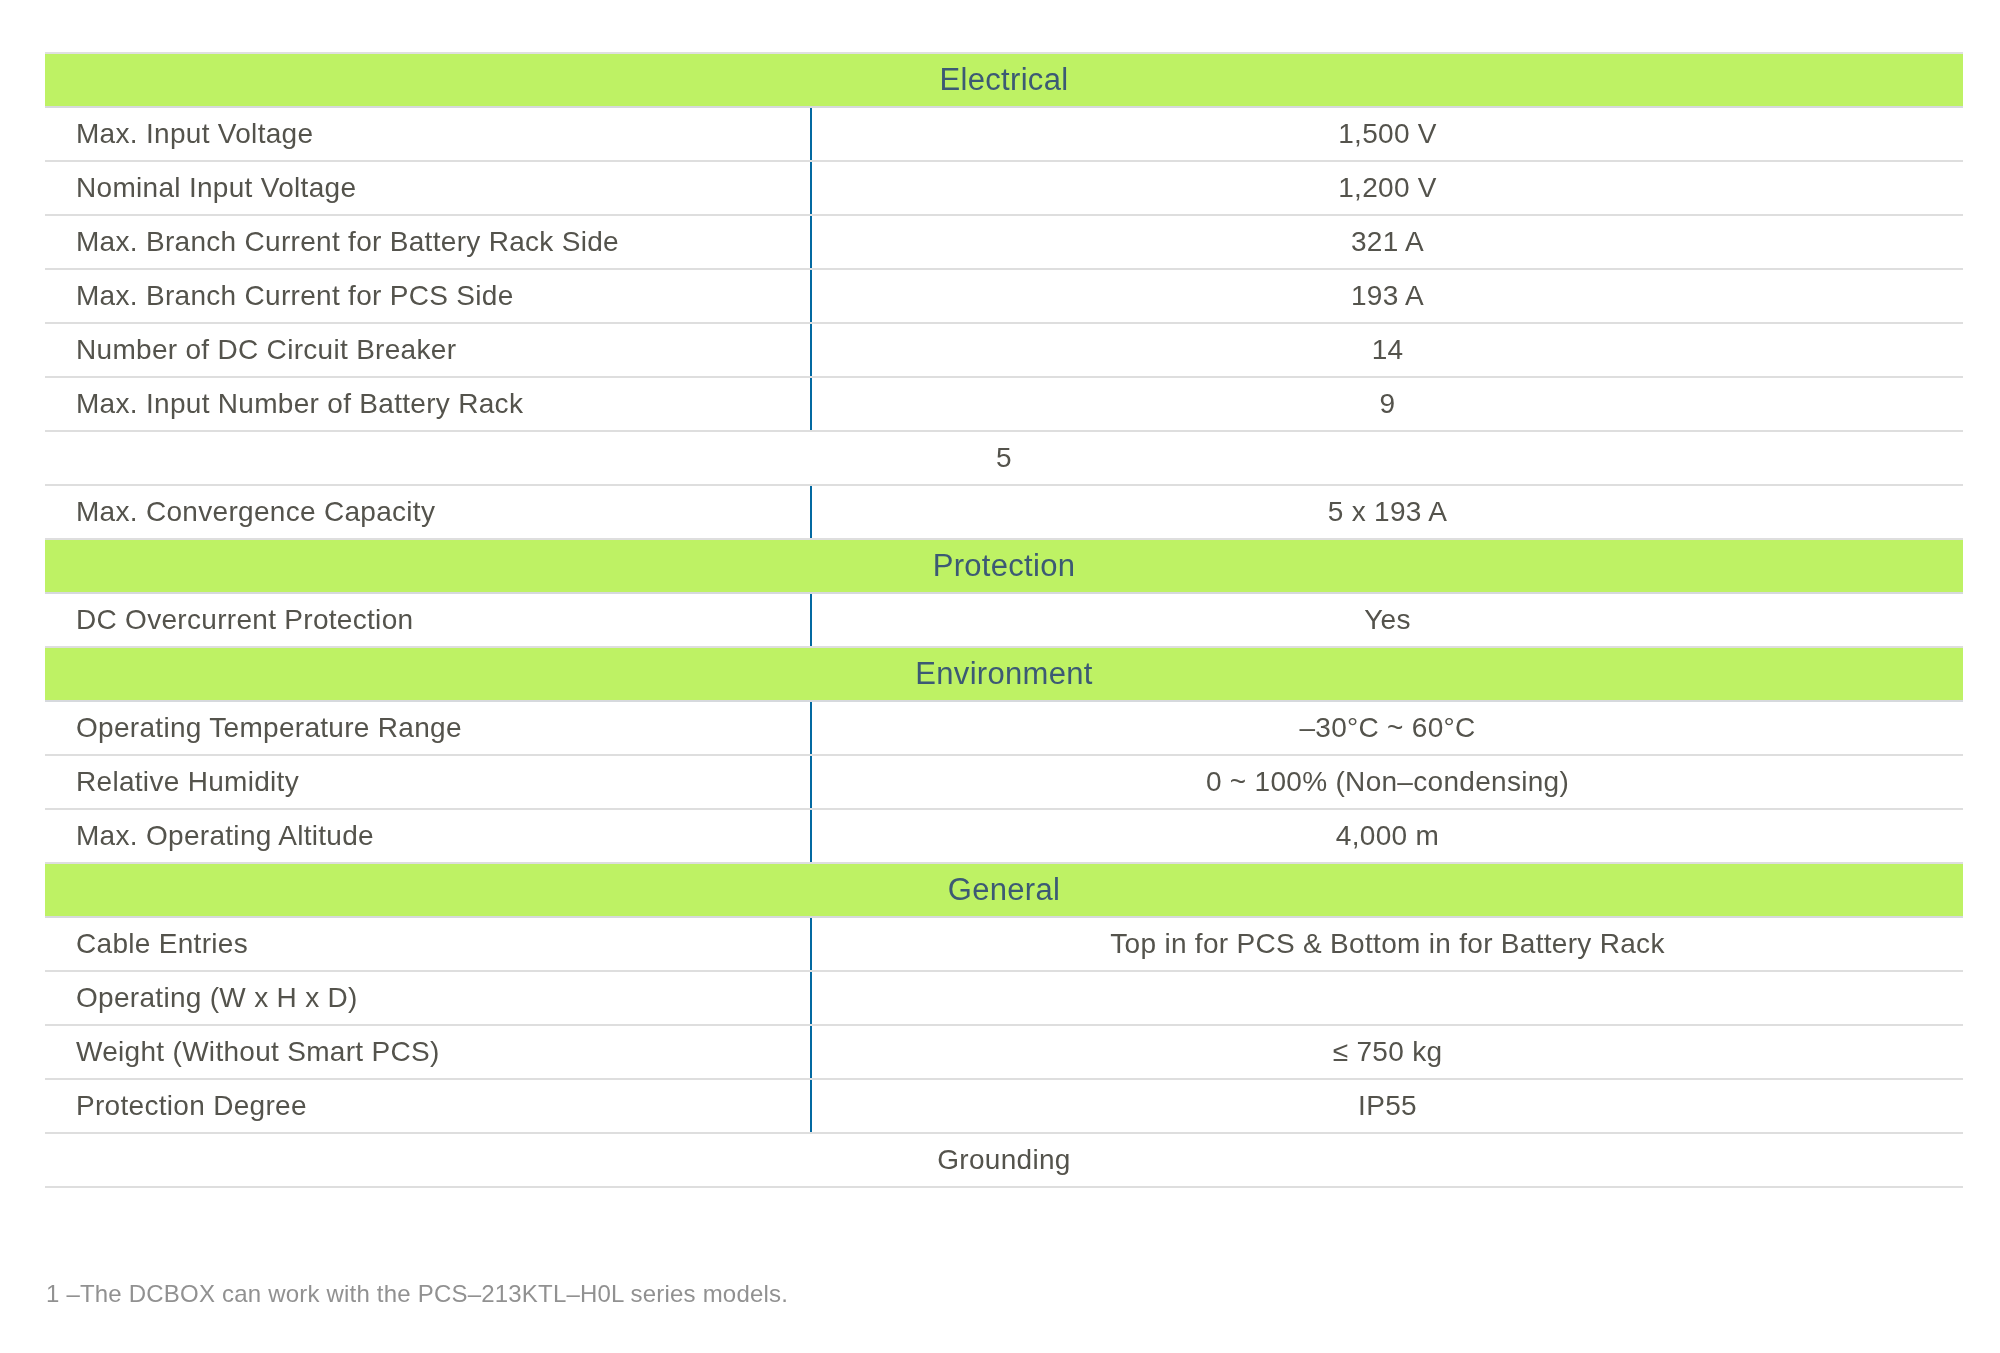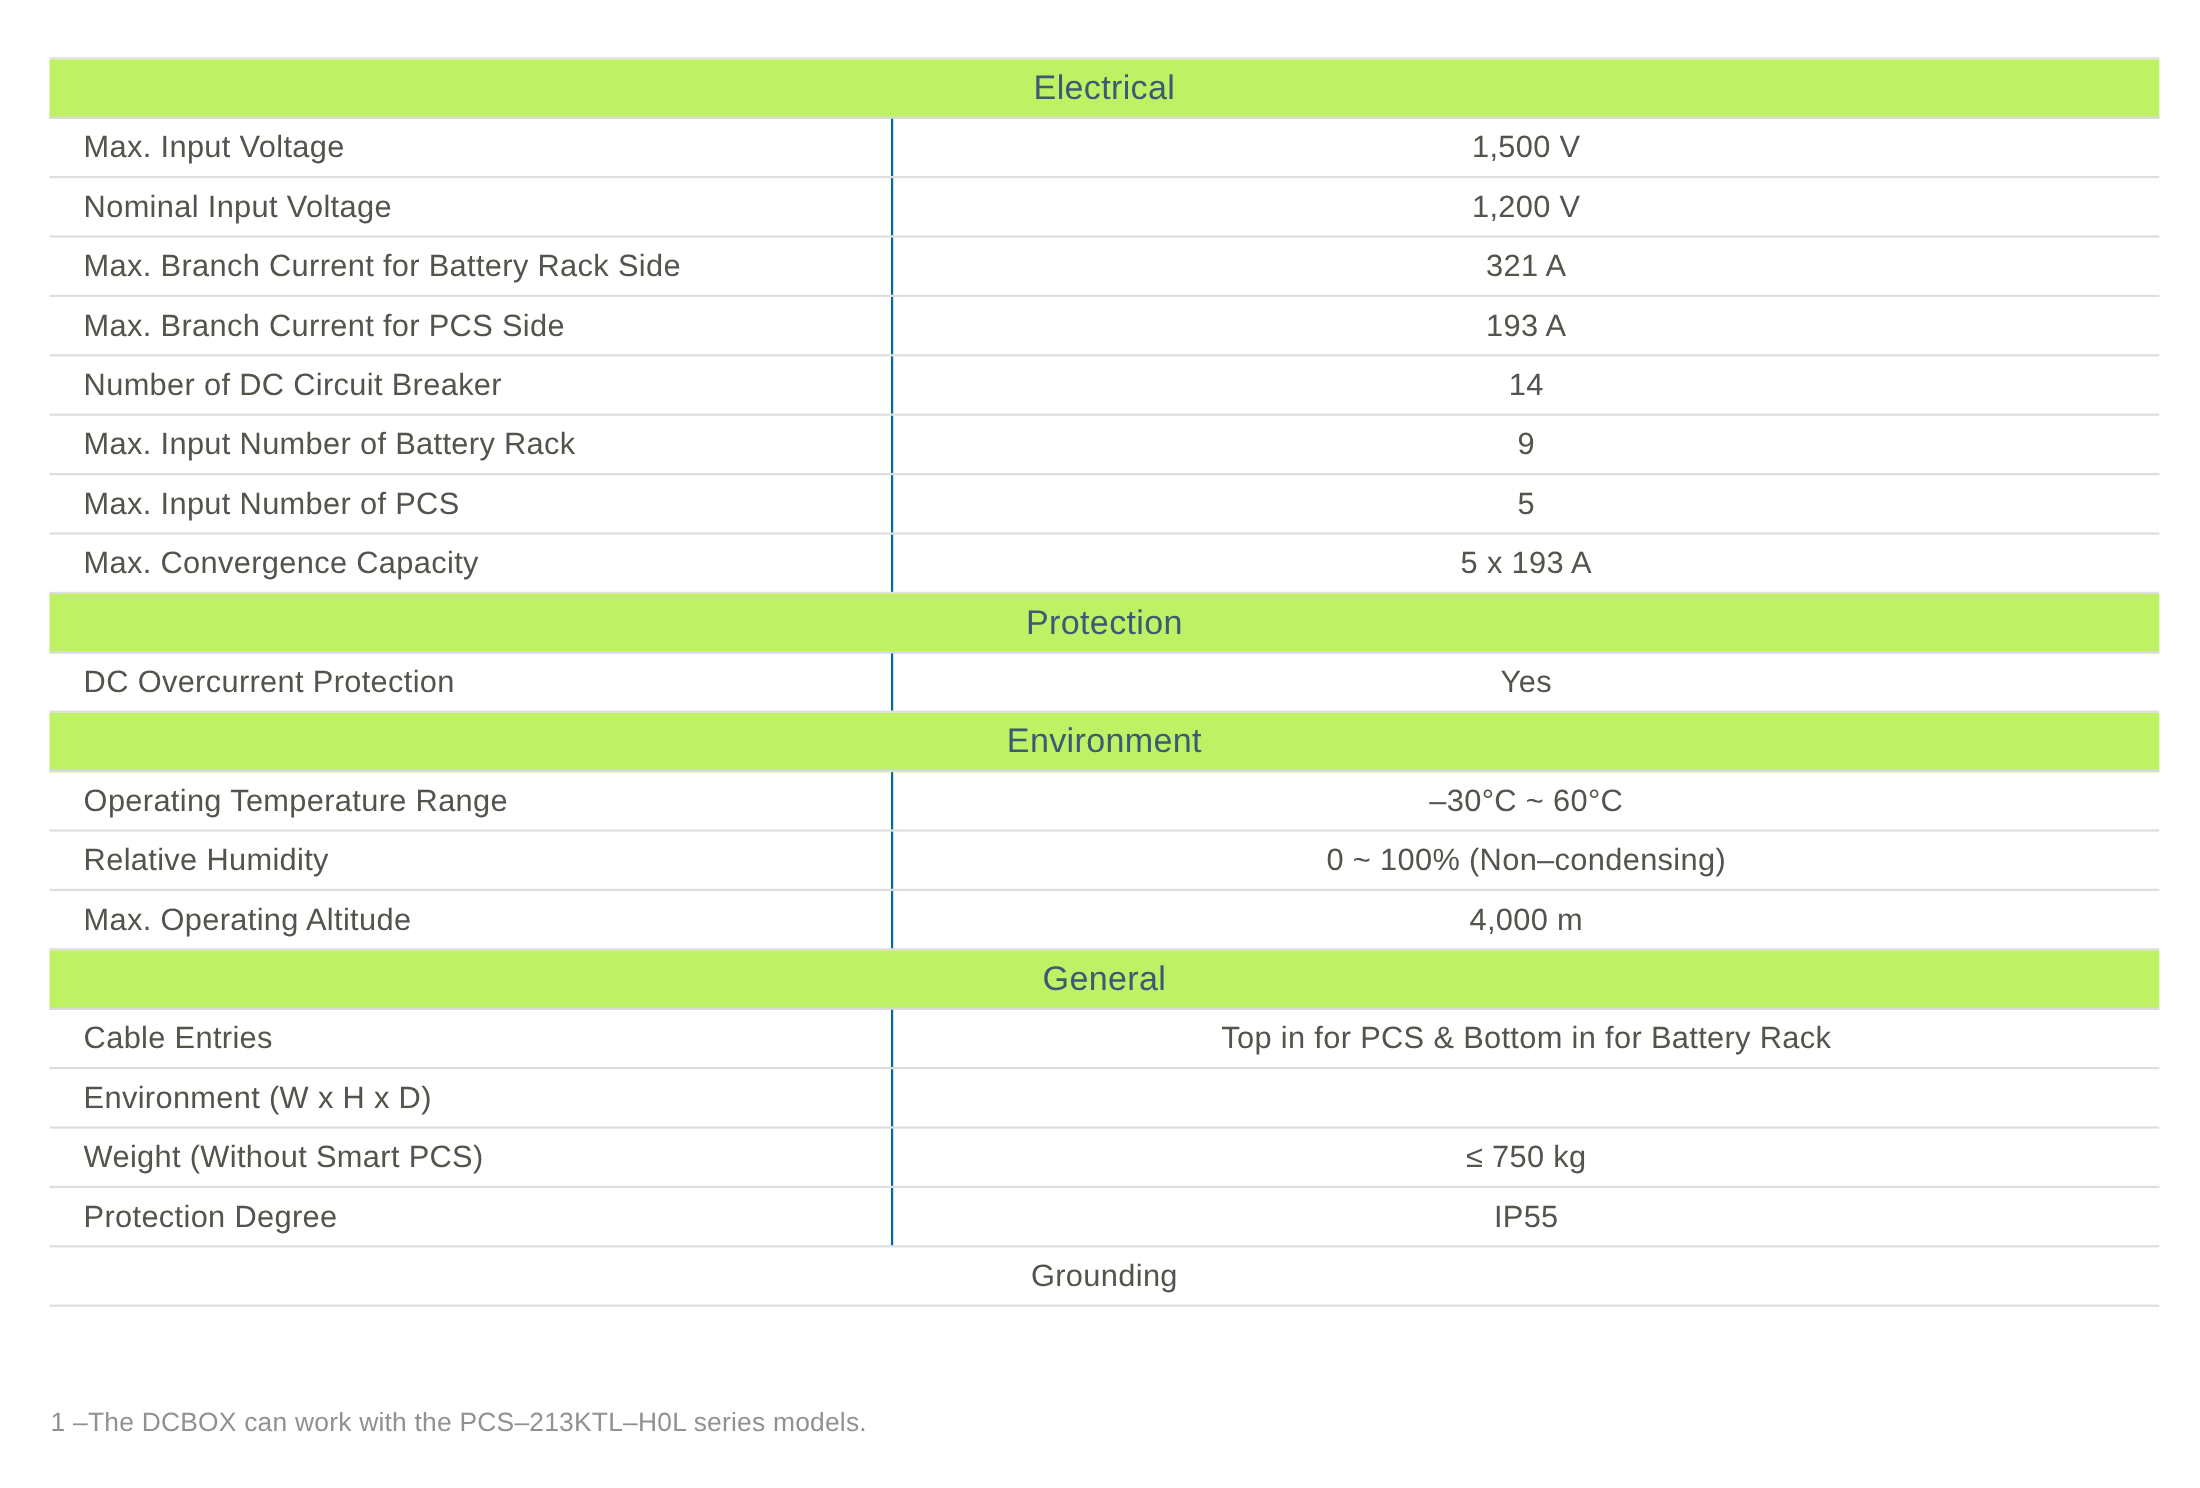--- a/index.html
+++ b/index.html
@@ -96,21 +96,20 @@
   </div>
   <div class="spec-row">
     <div class="label-cell">Number of DC Circuit Breaker</div>
     <div class="value-cell">14</div>
   </div>
   <div class="spec-row">
     <div class="label-cell">Max. Input Number of Battery Rack</div>
     <div class="value-cell">9</div>
   </div>
   <div class="spec-row">
-    <div class="label-cell">Max. Input Number of PCS</div>
     <div class="value-cell">5</div>
   </div>
   <div class="spec-row">
     <div class="label-cell">Max. Convergence Capacity</div>
     <div class="value-cell">5 x 193 A</div>
   </div>
 
   <div class="section-band">
     <span>Protection</span>
   </div>
@@ -136,21 +135,21 @@
   </div>
 
   <div class="section-band">
     <span>General</span>
   </div>
   <div class="spec-row">
     <div class="label-cell">Cable Entries</div>
     <div class="value-cell">Top in for PCS &amp; Bottom in for Battery Rack</div>
   </div>
   <div class="spec-row">
-    <div class="label-cell">Environment (W x H x D)</div>
+    <div class="label-cell">Operating (W x H x D)</div>
   </div>
   <div class="spec-row">
     <div class="label-cell">Weight (Without Smart PCS)</div>
     <div class="value-cell">≤ 750 kg</div>
   </div>
   <div class="spec-row">
     <div class="label-cell">Protection Degree</div>
     <div class="value-cell">IP55</div>
   </div>
   <div class="spec-row">

